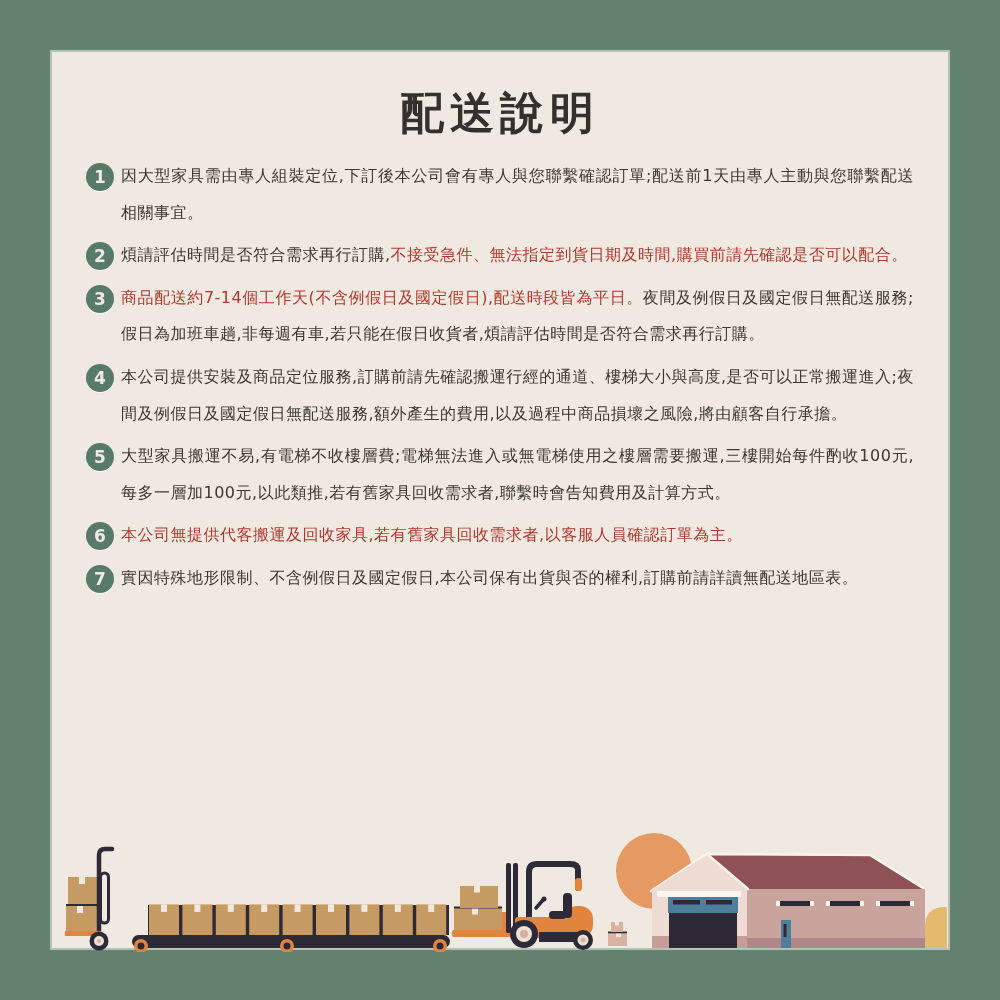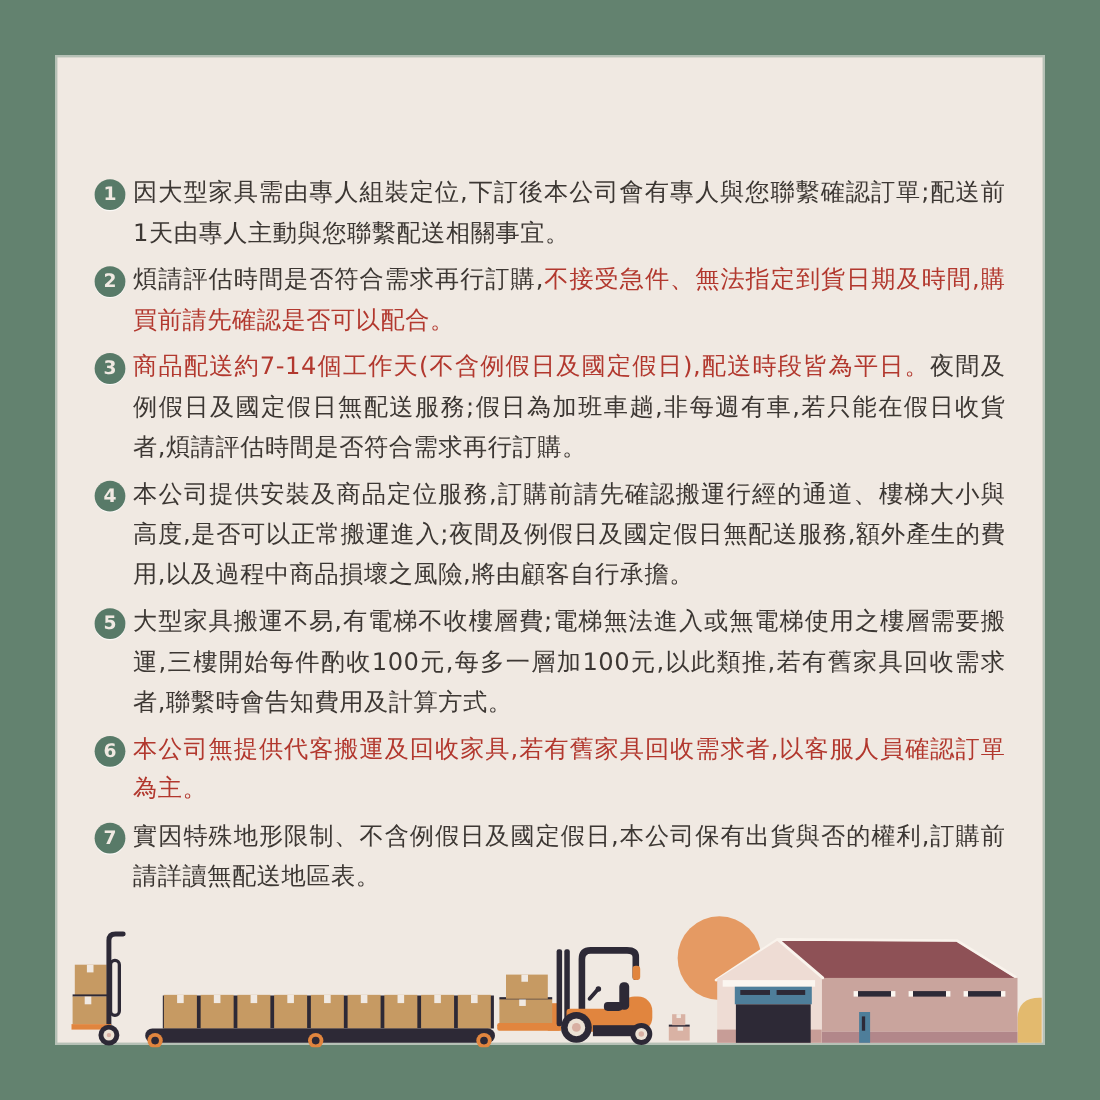--- a/index.html
+++ b/index.html
@@ -24,21 +24,21 @@
   }
   .note{display:flex;align-items:flex-start;margin-bottom:6px;}
   .badge{
     flex:0 0 28px;width:28px;height:28px;border-radius:50%;
     background:var(--badge-green,#587a68);color:var(--panel-cream,#f0e9e2);
     font-size:17px;font-weight:bold;line-height:28px;text-align:center;
     margin-top:5px;margin-right:7px;
     box-shadow:0 1px 0 rgba(255,255,255,.7);
   }
   .note p{
-    margin:0;width:793px;font-size:22px;line-height:36.6px;
+    margin:0;width:793px;font-size:16px;line-height:36.6px;
     color:var(--text-dark,#3c3733);letter-spacing:.5px;font-weight:500;
     text-align:justify;
   }
   .note p span[data-tone="red"]{color:var(--accent-red,#b2382e);}
   .note p span[data-tone="dark"]{color:var(--text-dark,#3c3733);}
   .scene{position:absolute;left:52px;top:820px;width:896px;height:132px;}
   
   .f-navy{fill:var(--outline-navy,#2d2936)}
   .f-tan{fill:var(--box-tan,#c69a63)}
   .f-cream{fill:var(--panel-cream,#f0e9e2)}
@@ -56,20 +56,21 @@
   .f-pinkbox{fill:var(--box-pink,#d9b2a4)}
   .f-white{fill:#fbf6f0}
   .s-navy{stroke:var(--outline-navy,#2d2936);fill:none;stroke-linecap:round}
   .s-white{stroke:#f9f3ec;fill:none;stroke-linecap:round}
 </style>
 </head>
 <body>
 
 <div class="panel">
 
+  <h1 class="title">配送說明</h1>
 
   <ol class="notes">
     <li class="note">
       <span class="badge">1</span>
       <p><span data-tone="dark">因大型家具需由專人組裝定位,下訂後本公司會有專人與您聯繫確認訂單;配送前1天由專人主動與您聯繫配送相關事宜。</span></p>
     </li>
     <li class="note">
       <span class="badge">2</span>
       <p><span data-tone="dark">煩請評估時間是否符合需求再行訂購,</span><span data-tone="red">不接受急件、無法指定到貨日期及時間,購買前請先確認是否可以配合。</span></p>
     </li>

